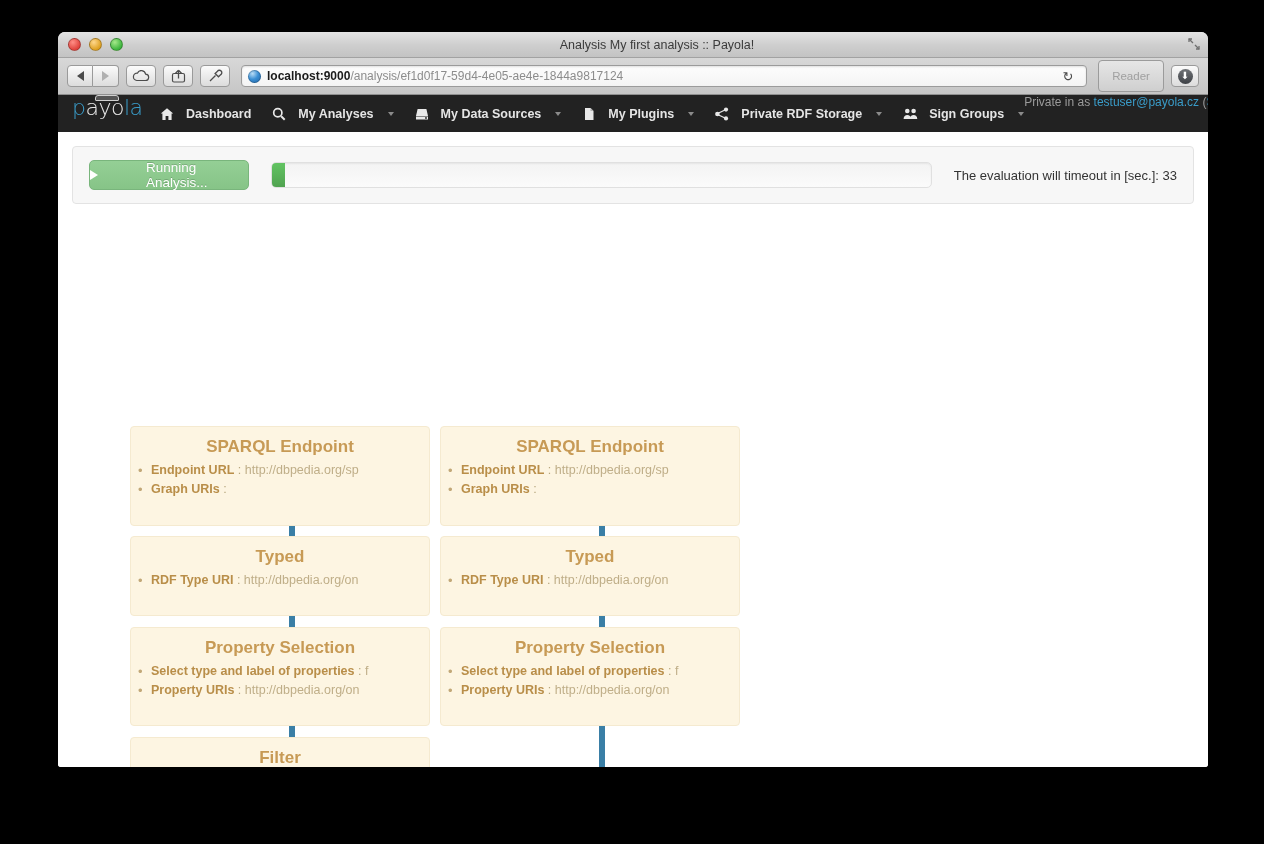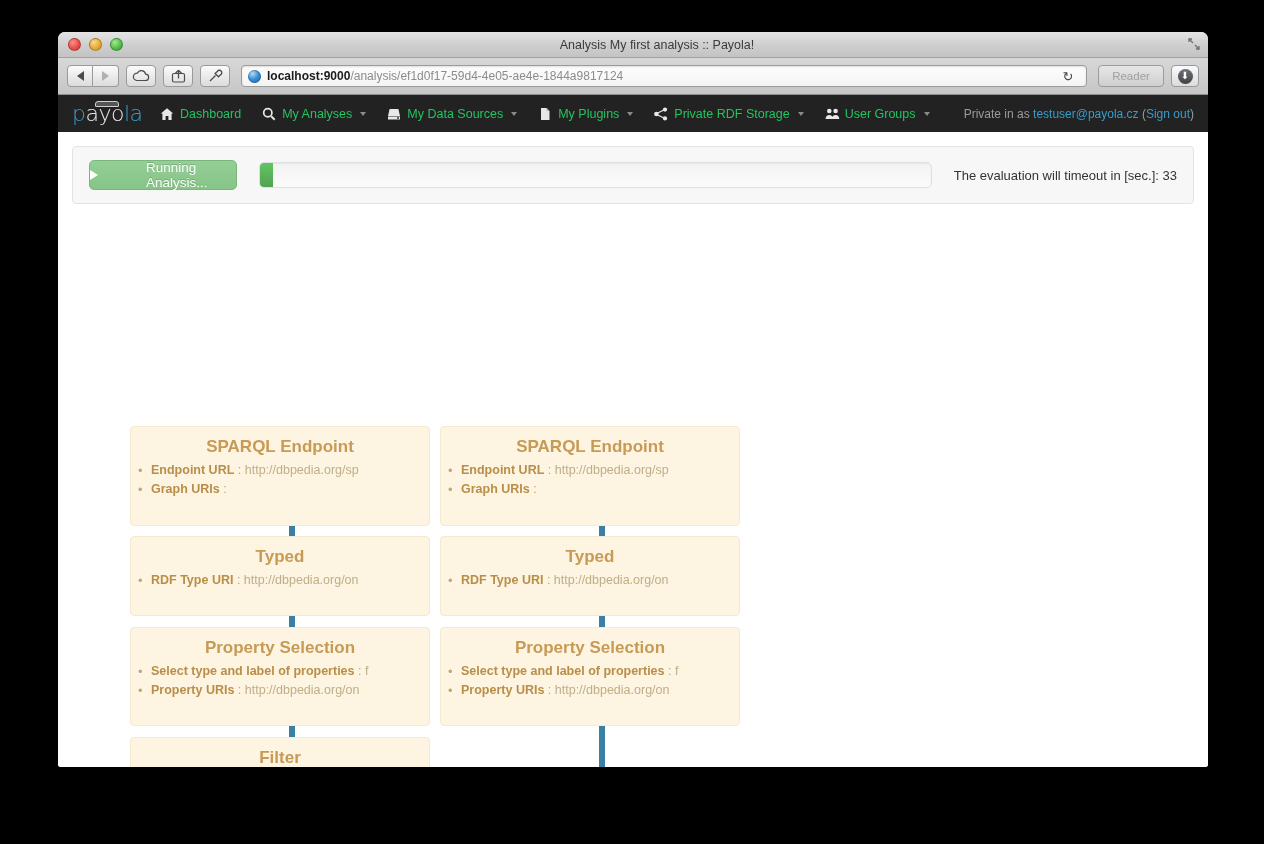--- a/index.html
+++ b/index.html
@@ -79,78 +79,78 @@
     margin-right: 6px; flex:0 0 auto;
     box-shadow: inset 0 0 0 1px rgba(0,0,0,.2);
   }
   .url-text { font-size:12px; color:#8c8c8c; white-space:nowrap; }
   .url-text b { color:#1b1b1b; font-weight:700; }
   .reload {
     width:24px; height:22px; display:flex; align-items:center; justify-content:center;
     font-size:13px; color:#4a4a4a; flex:0 0 auto;
   }
   .reader-btn {
-    height:22px; min-width:66px; border-radius:4px;
+    height:32px; min-width:66px; border-radius:4px;
     background: linear-gradient(to bottom,#e6e6e6,#cfcfcf);
     border:1px solid #9b9b9b;
     display:flex; align-items:center; justify-content:center;
     font-size:11.5px; color:#a0a0a0;
   }
   .dl-btn { width:28px; }
   .dl-circle {
     width:15px;height:15px;border-radius:50%;
     background: linear-gradient(to bottom,#6f7276,#3e4146);
     display:flex;align-items:center;justify-content:center;
     color:#fff; font-size:10px; line-height:1;
   }
 
   
   .page { position:relative; height: calc(735px - 26px - 37px); background:#fff; }
 
   
   .navbar {
-    height: 37px; background:#222; display:flex; align-items:center;
+    height: 37px; background:#222; display:flex; 
     padding: 0 14px; font-size:12.5px; color:#999;
   }
   .brand {
     width: 62px; height:26px; position:relative; margin-right: 26px; flex:0 0 auto;
   }
   .brand-txt {
     font-size:22px; letter-spacing:-0.5px; line-height:26px;
     font-family:"DejaVu Sans", sans-serif; font-weight:300;
   }
   .brand-txt .c1 { color:#3a9cc9; }
   .brand-txt .c2 { color:#e9e9e9; }
   .brand-glass {
     position:absolute; left:23px; top:0px; width:24px; height:6px;
     border:1.5px solid #cfcfcf; border-radius:3px 3px 1px 1px; background:#555;
   }
   .nav-items { display:flex; align-items:center; gap:21px; }
-  .nav-item { display:flex; align-items:center; gap:6px; color:#22c55e; white-space:nowrap; }
+  .nav-item { display:flex; align-items:center; gap:12px; color:#e5e5e5; white-space:nowrap;font-weight:bold; }
   .nav-item .caret {
     width:0;height:0;border-left:3.5px solid transparent;border-right:3.5px solid transparent;
     border-top:4px solid #8b8b8b; margin-left:2px;
   }
   .nav-ico { width:14px; height:14px; display:inline-block; color:#e8e8e8; }
   .nav-ico svg { display:block; }
   .nav-right { margin-left:auto; font-size:12px; color:#9b9b9b; white-space:nowrap; }
   .nav-right a { color:#3a9cc9; text-decoration:none; }
 
   
   .panel {
     margin: 14px 14px 0 14px;
     background:#f7f7f7; border:1px solid #e3e3e3; border-radius:4px;
     height: 58px; display:flex; align-items:center; padding: 0 16px; gap: 22px;
   }
   .btn {
     height:30px; border-radius:5px; font-size:13.5px; color:#fff;
     display:flex; align-items:center; justify-content:center; gap:8px;
     border:1px solid rgba(0,0,0,.16); text-shadow:0 -1px 0 rgba(0,0,0,.18);
   }
-  .btn.running { width:148px; background: linear-gradient(to bottom,#94cf95,#86c487); border-color:#79b57c;gap:48px; }
+  .btn.running { width:160px; background: linear-gradient(to bottom,#94cf95,#86c487); border-color:#79b57c;gap:48px; }
   .btn.stop { width:159px; background: linear-gradient(to bottom,#e05c50,#c9342a); border-color:#b02d25; }
   .ico-play { width:0;height:0;border-top:5px solid transparent;border-bottom:5px solid transparent;border-left:8px solid #fff; }
   .ico-stop { width:9px;height:9px;background:#fff; }
   .progress {
     flex:1; height:26px; border-radius:5px;
     background: linear-gradient(to bottom,#f3f3f3,#fbfbfb);
     border:1px solid #e0e0e0; overflow:hidden;
     box-shadow: inset 0 1px 2px rgba(0,0,0,.06);
   }
   .progress-fill { height:100%; background: linear-gradient(to bottom,#62c462,#51a351); }
@@ -300,21 +300,21 @@
             <span class="caret"></span>
           </div>
           <div class="nav-item">
             <span class="nav-ico">
               <svg width="15" height="14" viewBox="0 0 15 14">
                   <circle cx="4.3" cy="4" r="2.3" fill="#e8e8e8"></circle>
                   <circle cx="10.6" cy="4" r="2.3" fill="#e8e8e8"></circle>
                   <path d="M0.6 12c0-2.6 1.7-4.1 3.7-4.1S8 9.4 8 12zM6.9 12c0-2.6 1.7-4.1 3.7-4.1s3.7 1.5 3.7 4.1z" fill="#e8e8e8"></path>
                 </svg>
             </span>
-            <span>User Groups</span>
+            <span>Sign Groups</span>
             <span class="caret"></span>
           </div>
         </div>
 
         <div class="nav-right">
           <span>Private in as </span><a href="#">testuser@payola.cz</a><span> (</span><a href="#">Sign out</a><span>)</span>
         </div>
       </div>
 
       <div class="panel">

